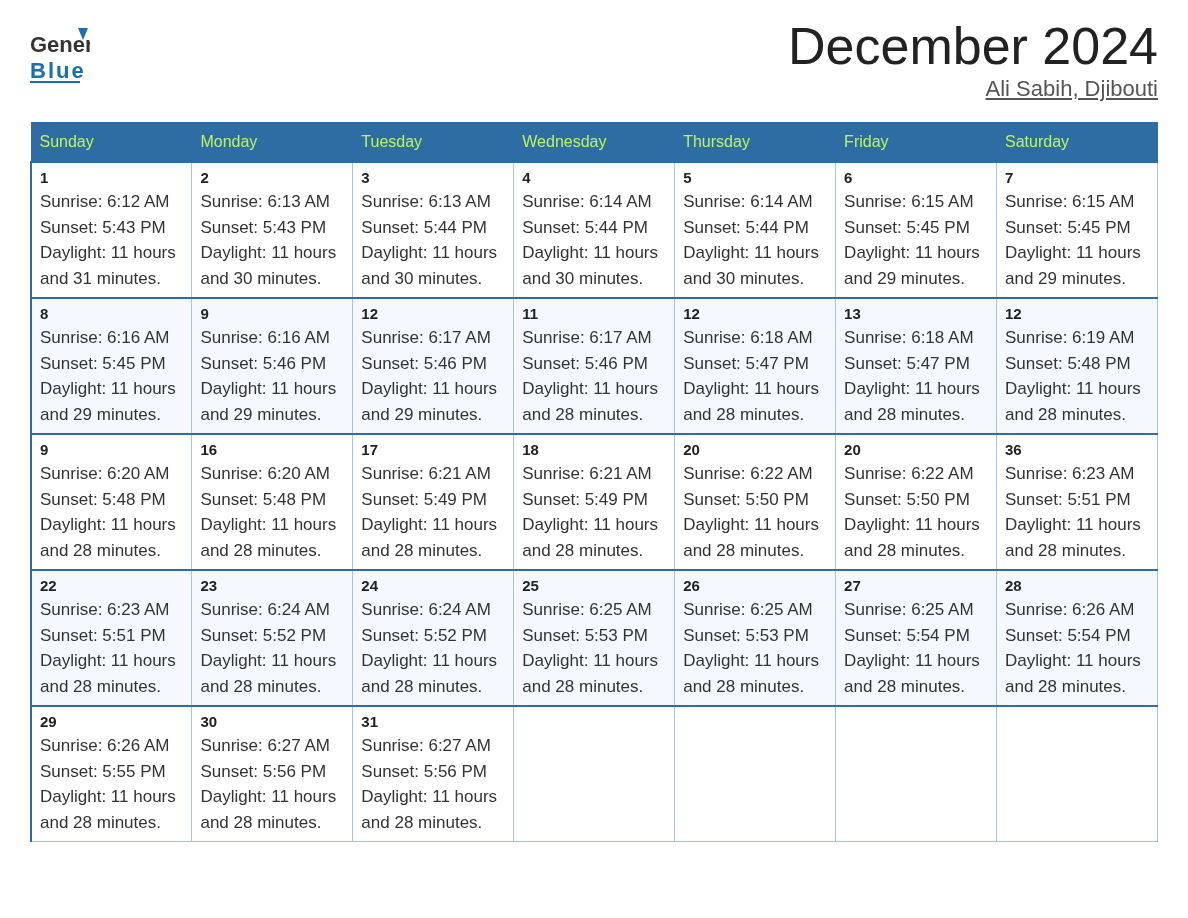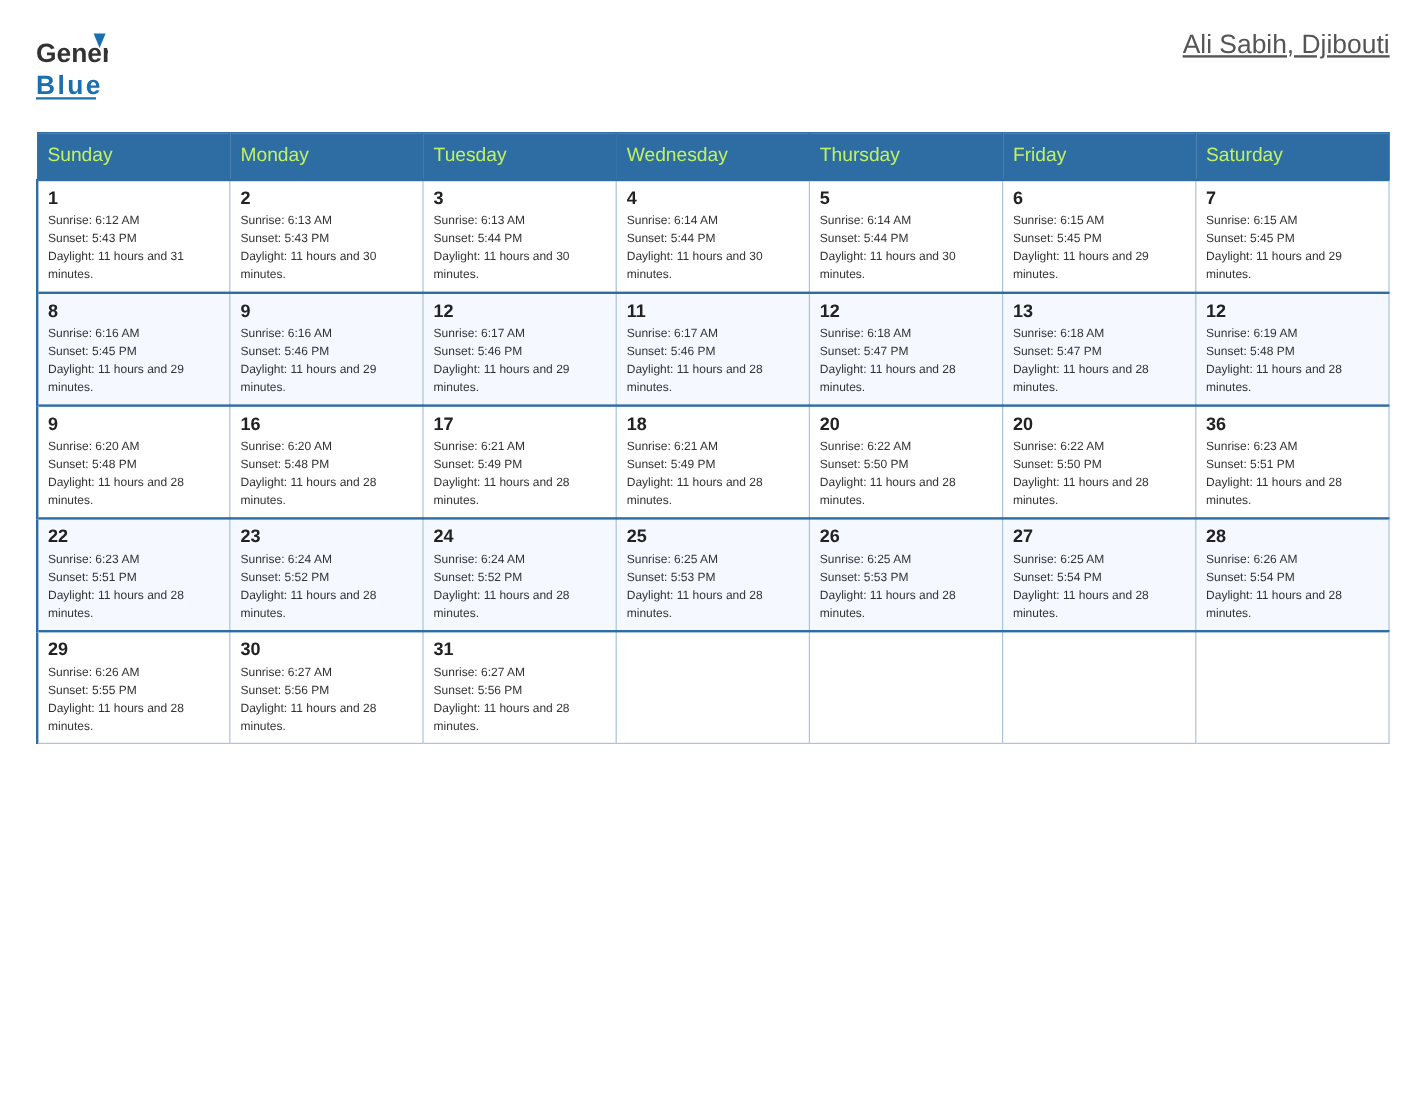--- a/index.html
+++ b/index.html
@@ -59,21 +59,21 @@
       background: #f5f9ff;
     }
     .day-num {
       font-size: 15px;
       font-weight: bold;
       color: #222;
       display: block;
       margin-bottom: 3px;
     }
     .day-info {
-      font-size: 10px;
+      font-size: 17px;
       color: #333;
       line-height: 1.5;
     }
     .calendar tbody tr td:first-child {
       border-left: 2px solid #2e6da4;
     }
     .calendar tbody tr {
       border-top: 2px solid #2e6da4;
     }
     .empty-cell {
@@ -96,20 +96,21 @@
       <text x="0" y="32" font-family="Arial" font-size="22" font-weight="bold" fill="#333">General</text>
 
       <polygon points="48,8 58,8 53,20" fill="#1a6faf"></polygon>
 
       <text x="0" y="58" font-family="Arial" font-size="22" font-weight="bold" fill="#1a6faf" letter-spacing="2">Blue</text>
 
       <line x1="0" y1="62" x2="50" y2="62" stroke="#1a6faf" stroke-width="2"></line>
     </svg>
   </div>
   <div class="title-section">
+    <div class="month-title">December 2024</div>
     <div class="location">Ali Sabih, Djibouti</div>
   </div>
 </div>
 
 <table class="calendar">
   <thead>
     <tr>
       <th>Sunday</th>
       <th>Monday</th>
       <th>Tuesday</th>

